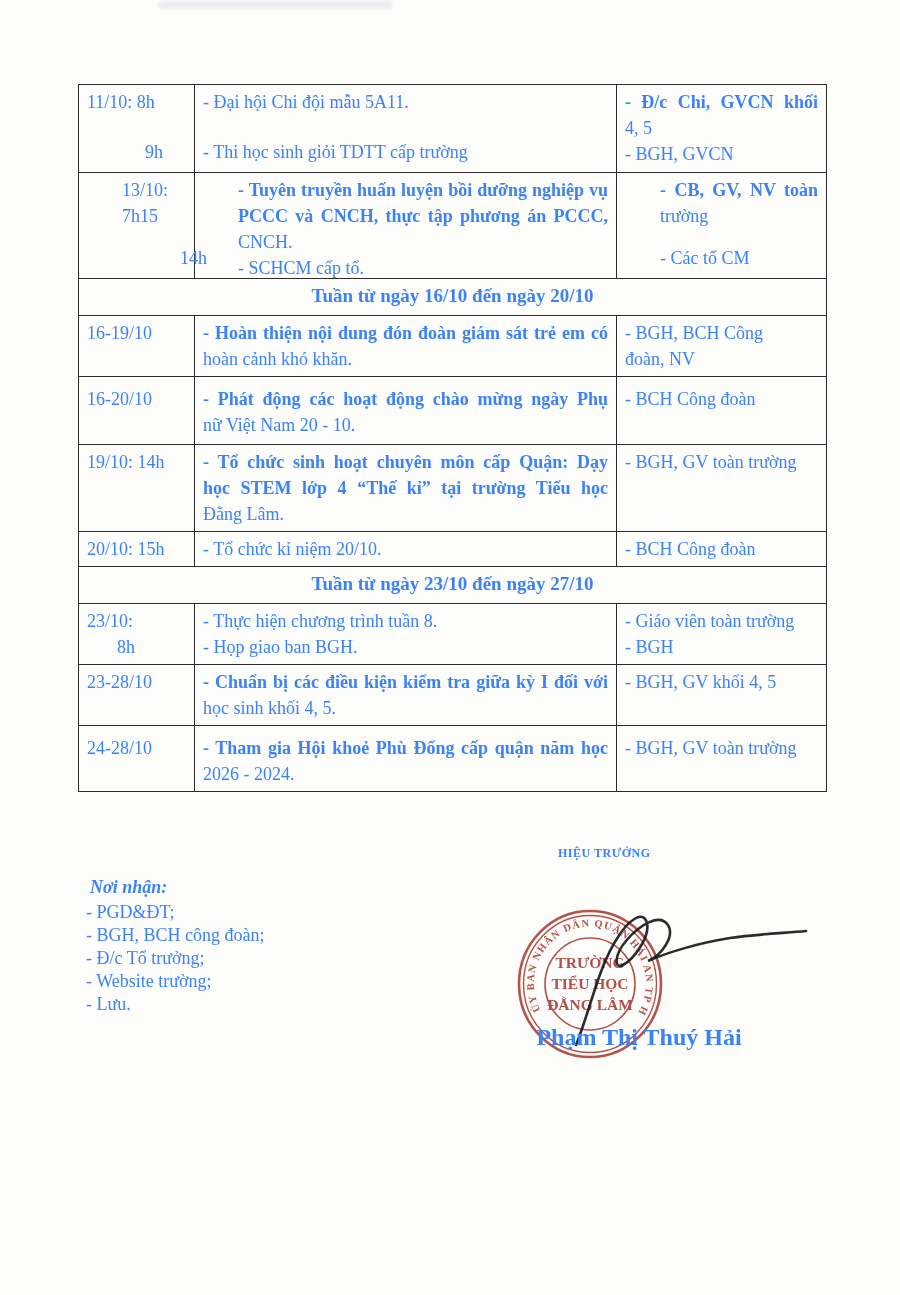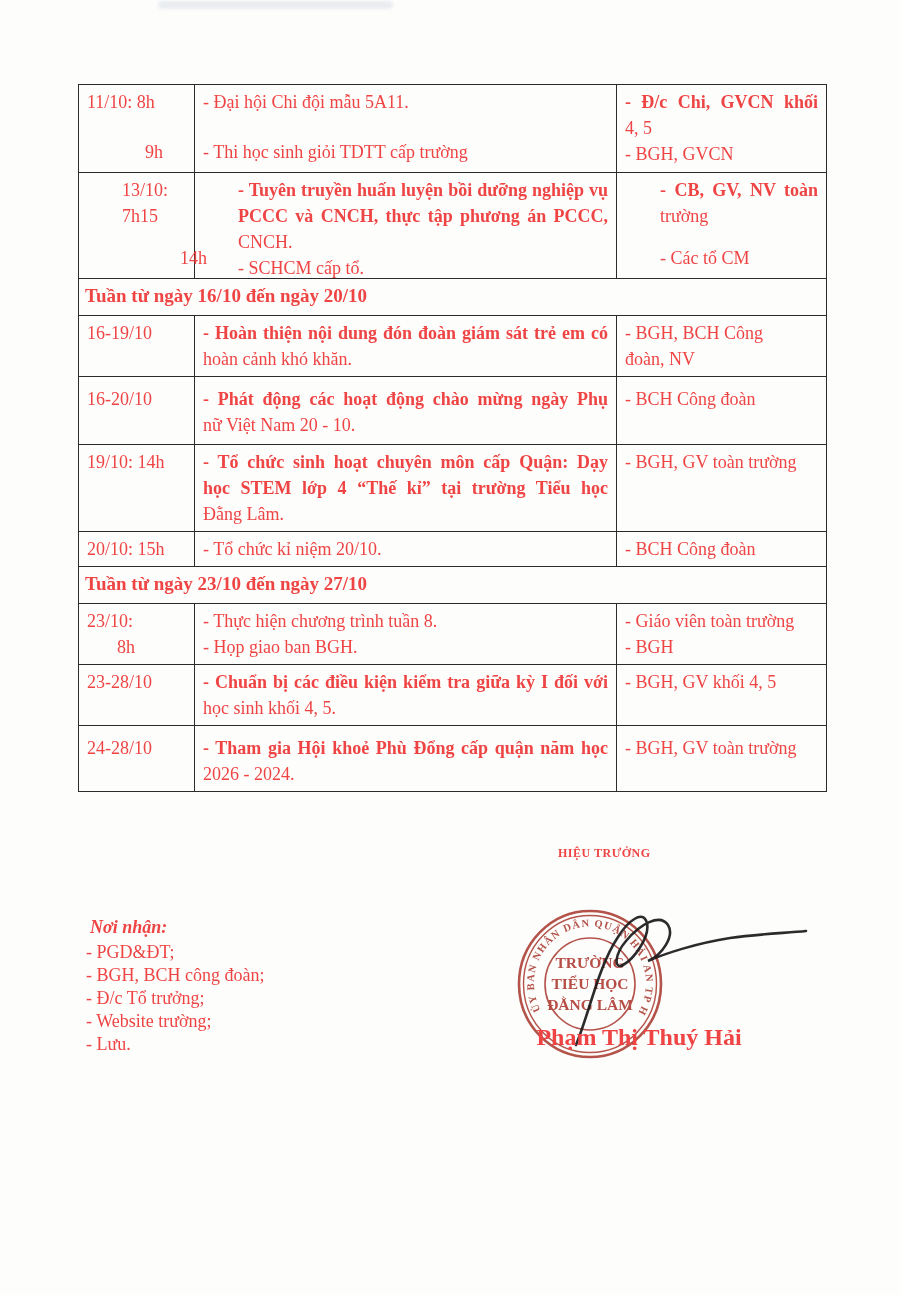--- a/index.html
+++ b/index.html
@@ -1,45 +1,45 @@
 <!DOCTYPE html>
 <html><head>
 <meta charset="utf-8">
 <style>
   html,body{margin:0;padding:0;}
   .page{
     position:relative; width:900px; height:1295px;
     background:#fdfdfc; overflow:hidden;
     font-family:"Liberation Serif", serif;
-    color:#ef4444; font-size:18px; line-height:26px;
+    color:#3b82f6; font-size:18px; line-height:26px;
   }
   .smudge{
     position:absolute; left:158px; top:1px; width:235px; height:8px;
     background:#e7eaee; border-radius:4px; filter:blur(1.5px); opacity:.85;
   }
   table.sched{
     position:absolute; left:78px; top:84px; width:748px;
     border-collapse:collapse; table-layout:fixed;
   }
   table.sched td{
     border:1.6px solid #2b2b2b; vertical-align:top;
     padding:4px 8px;
   }
   tr.h88{height:88px} tr.h106{height:106px} tr.h37{height:37px}
   tr.h55{height:55px} tr.h68{height:68px} tr.h82{height:82px}
   tr.h35{height:35px} tr.h58{height:58px} tr.h52{height:52px}
   tr.h56{height:56px} tr.h60{height:60px}
-  .sec{font-weight:bold; font-size:19px; padding:4px 6px !important;}
+  .sec{font-weight:bold; font-size:19px; padding:4px 6px !important;text-align:center;}
   .sb{display:flex; flex-direction:column; justify-content:space-between;}
   .ih76{height:76px;} .ih94{height:94px;margin-left:35px;}
   .ln{white-space:normal;}
   .j{text-align:justify; text-align-last:justify;font-weight:bold;}
   .ind62{padding-left:58px;} .ind30{padding-left:30px;}
   tr.pt8 td{padding-top:9px;}
-  .recips{position:absolute; left:86px; top:916px; font-size:18px; line-height:23px;}
+  .recips{position:absolute; left:86px; top:876px; font-size:18px; line-height:23px;}
   .recips .title{font-weight:bold; font-style:italic; padding-left:4px; margin-bottom:2px;}
   .sigtitle{
     position:absolute; left:558px; top:840px; width:162px;
     text-align:left; font-weight:bold; font-size:12px; letter-spacing:.5px;
   }
   .stamp{position:absolute; left:514px; top:906px; opacity:.88;}
   .signature{position:absolute; left:540px; top:893px;}
   .signer{
     position:absolute; left:533px; top:1024px; width:212px;
     text-align:center; font-weight:bold; font-size:24px;

